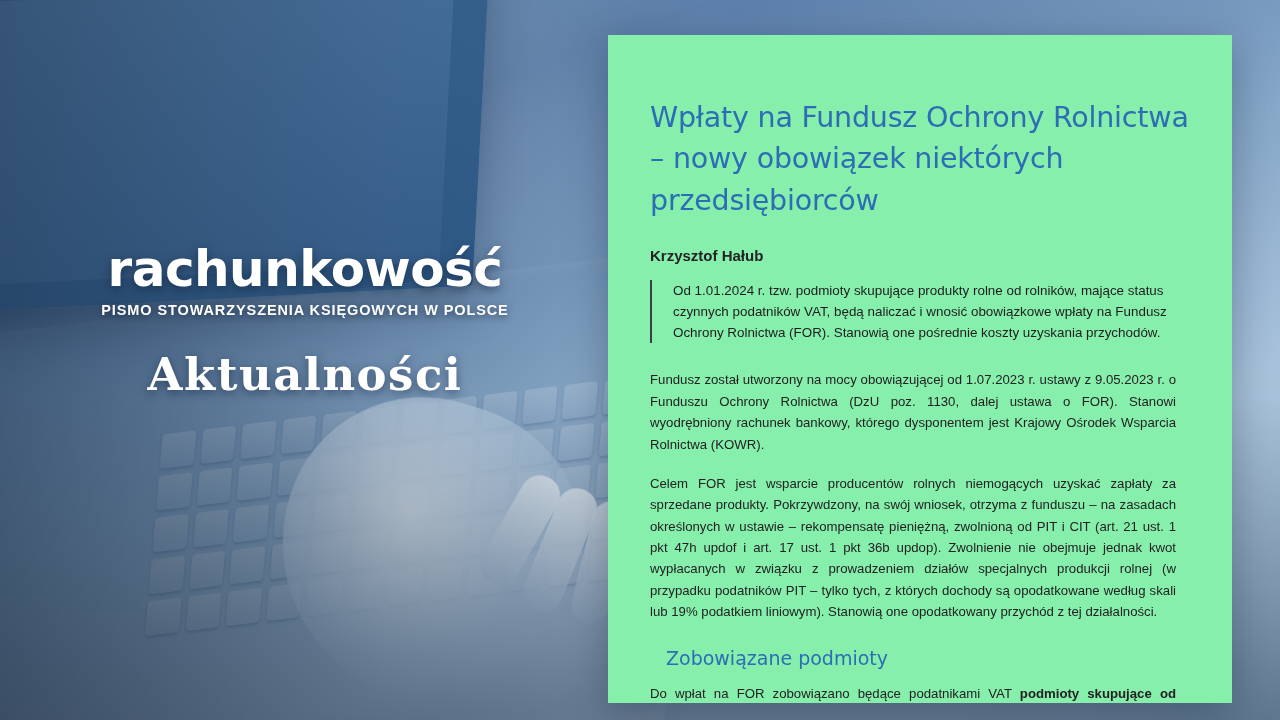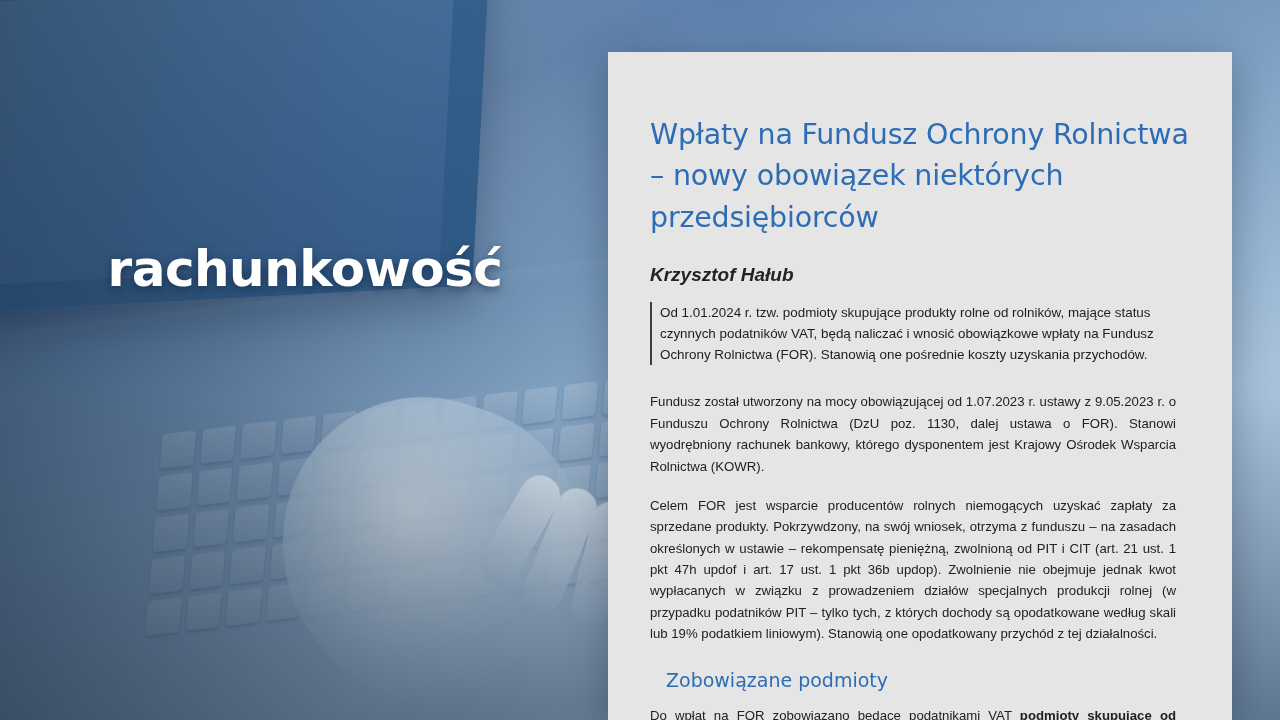--- a/index.html
+++ b/index.html
@@ -143,49 +143,48 @@
     font-weight: bold;
     font-size: 45px;
     letter-spacing: 1.5px;
     text-shadow: 0 3px 10px rgba(12,30,55,0.55);
   }
 
   
   .article-card {
     position: absolute;
     left: 608px;
-    top: 52px;
+    top: 35px;
     width: 624px;
     height: 668px;
-    background: #e5e5e5;
+    background: #86efac;
     box-shadow: 0 10px 40px rgba(8,25,50,0.35);
     overflow: hidden;
   }
   .article-inner {
     padding: 62px 40px 0 42px;
   }
   .article-title {
     color: #2c6db5;
     font-family: "DejaVu Sans", sans-serif;
     font-size: 28.5px;
     font-weight: normal;
     line-height: 1.45;
     letter-spacing: -0.2px;
     margin: 0 0 26px 0;
   }
   .author {
     color: #232323;
-    font-size: 19px;
+    font-size: 15px;
     font-weight: bold;
     margin-bottom: 16px;
-    font-style: italic;
   }
   .lead {
     border-left: 2px solid #3e3e3e;
-    padding-left: 8px;
+    padding-left: 21px;
     color: #1d1d1d;
     font-size: 13.4px;
     line-height: 1.58;
     margin-bottom: 26px;
   }
   p.body {
     color: #222222;
     font-size: 13.2px;
     line-height: 1.62;
     text-align: justify;
@@ -288,20 +287,22 @@
     <div class="hand"></div>
     <div class="finger f1"></div>
     <div class="finger f2"></div>
     <div class="finger f3"></div>
     <div class="finger f4"></div>
     <div class="vignette"></div>
   </div>
 
   <div class="title-block">
     <div class="brand">rachunkowość</div>
+    <div class="brand-sub">PISMO STOWARZYSZENIA KSIĘGOWYCH W POLSCE</div>
+    <div class="section-word">Aktualności</div>
   </div>
 
   <div class="article-card">
     <div class="article-inner">
       <h1 class="article-title">Wpłaty na Fundusz Ochrony Rolnictwa – nowy obowiązek niektórych przedsiębiorców</h1>
       <div class="author">Krzysztof Hałub</div>
       <div class="lead">Od 1.01.2024 r. tzw. podmioty skupujące produkty rolne od rolników, mające status czynnych podatników VAT, będą naliczać i wnosić obowiązkowe wpłaty na Fundusz Ochrony Rolnictwa (FOR). Stanowią one pośrednie koszty uzyskania przychodów.</div>
       <p class="body">Fundusz został utworzony na mocy obowiązującej od 1.07.2023 r. ustawy z 9.05.2023 r. o Funduszu Ochrony Rolnictwa (DzU poz. 1130, dalej ustawa o FOR). Stanowi wyodrębniony rachunek bankowy, którego dysponentem jest Krajowy Ośrodek Wsparcia Rolnictwa (KOWR).</p>
       <p class="body">Celem FOR jest wsparcie producentów rolnych niemogących uzyskać zapłaty za sprzedane produkty. Pokrzywdzony, na swój wniosek, otrzyma z funduszu – na zasadach określonych w ustawie – rekompensatę pieniężną, zwolnioną od PIT i CIT (art. 21 ust. 1 pkt 47h updof i art. 17 ust. 1 pkt 36b updop). Zwolnienie nie obejmuje jednak kwot wypłacanych w związku z prowadzeniem działów specjalnych produkcji rolnej (w przypadku podatników PIT – tylko tych, z których dochody są opodatkowane według skali lub 19% podatkiem liniowym). Stanowią one opodatkowany przychód z tej działalności.</p>
       <h2 class="subhead">Zobowiązane podmioty</h2>

